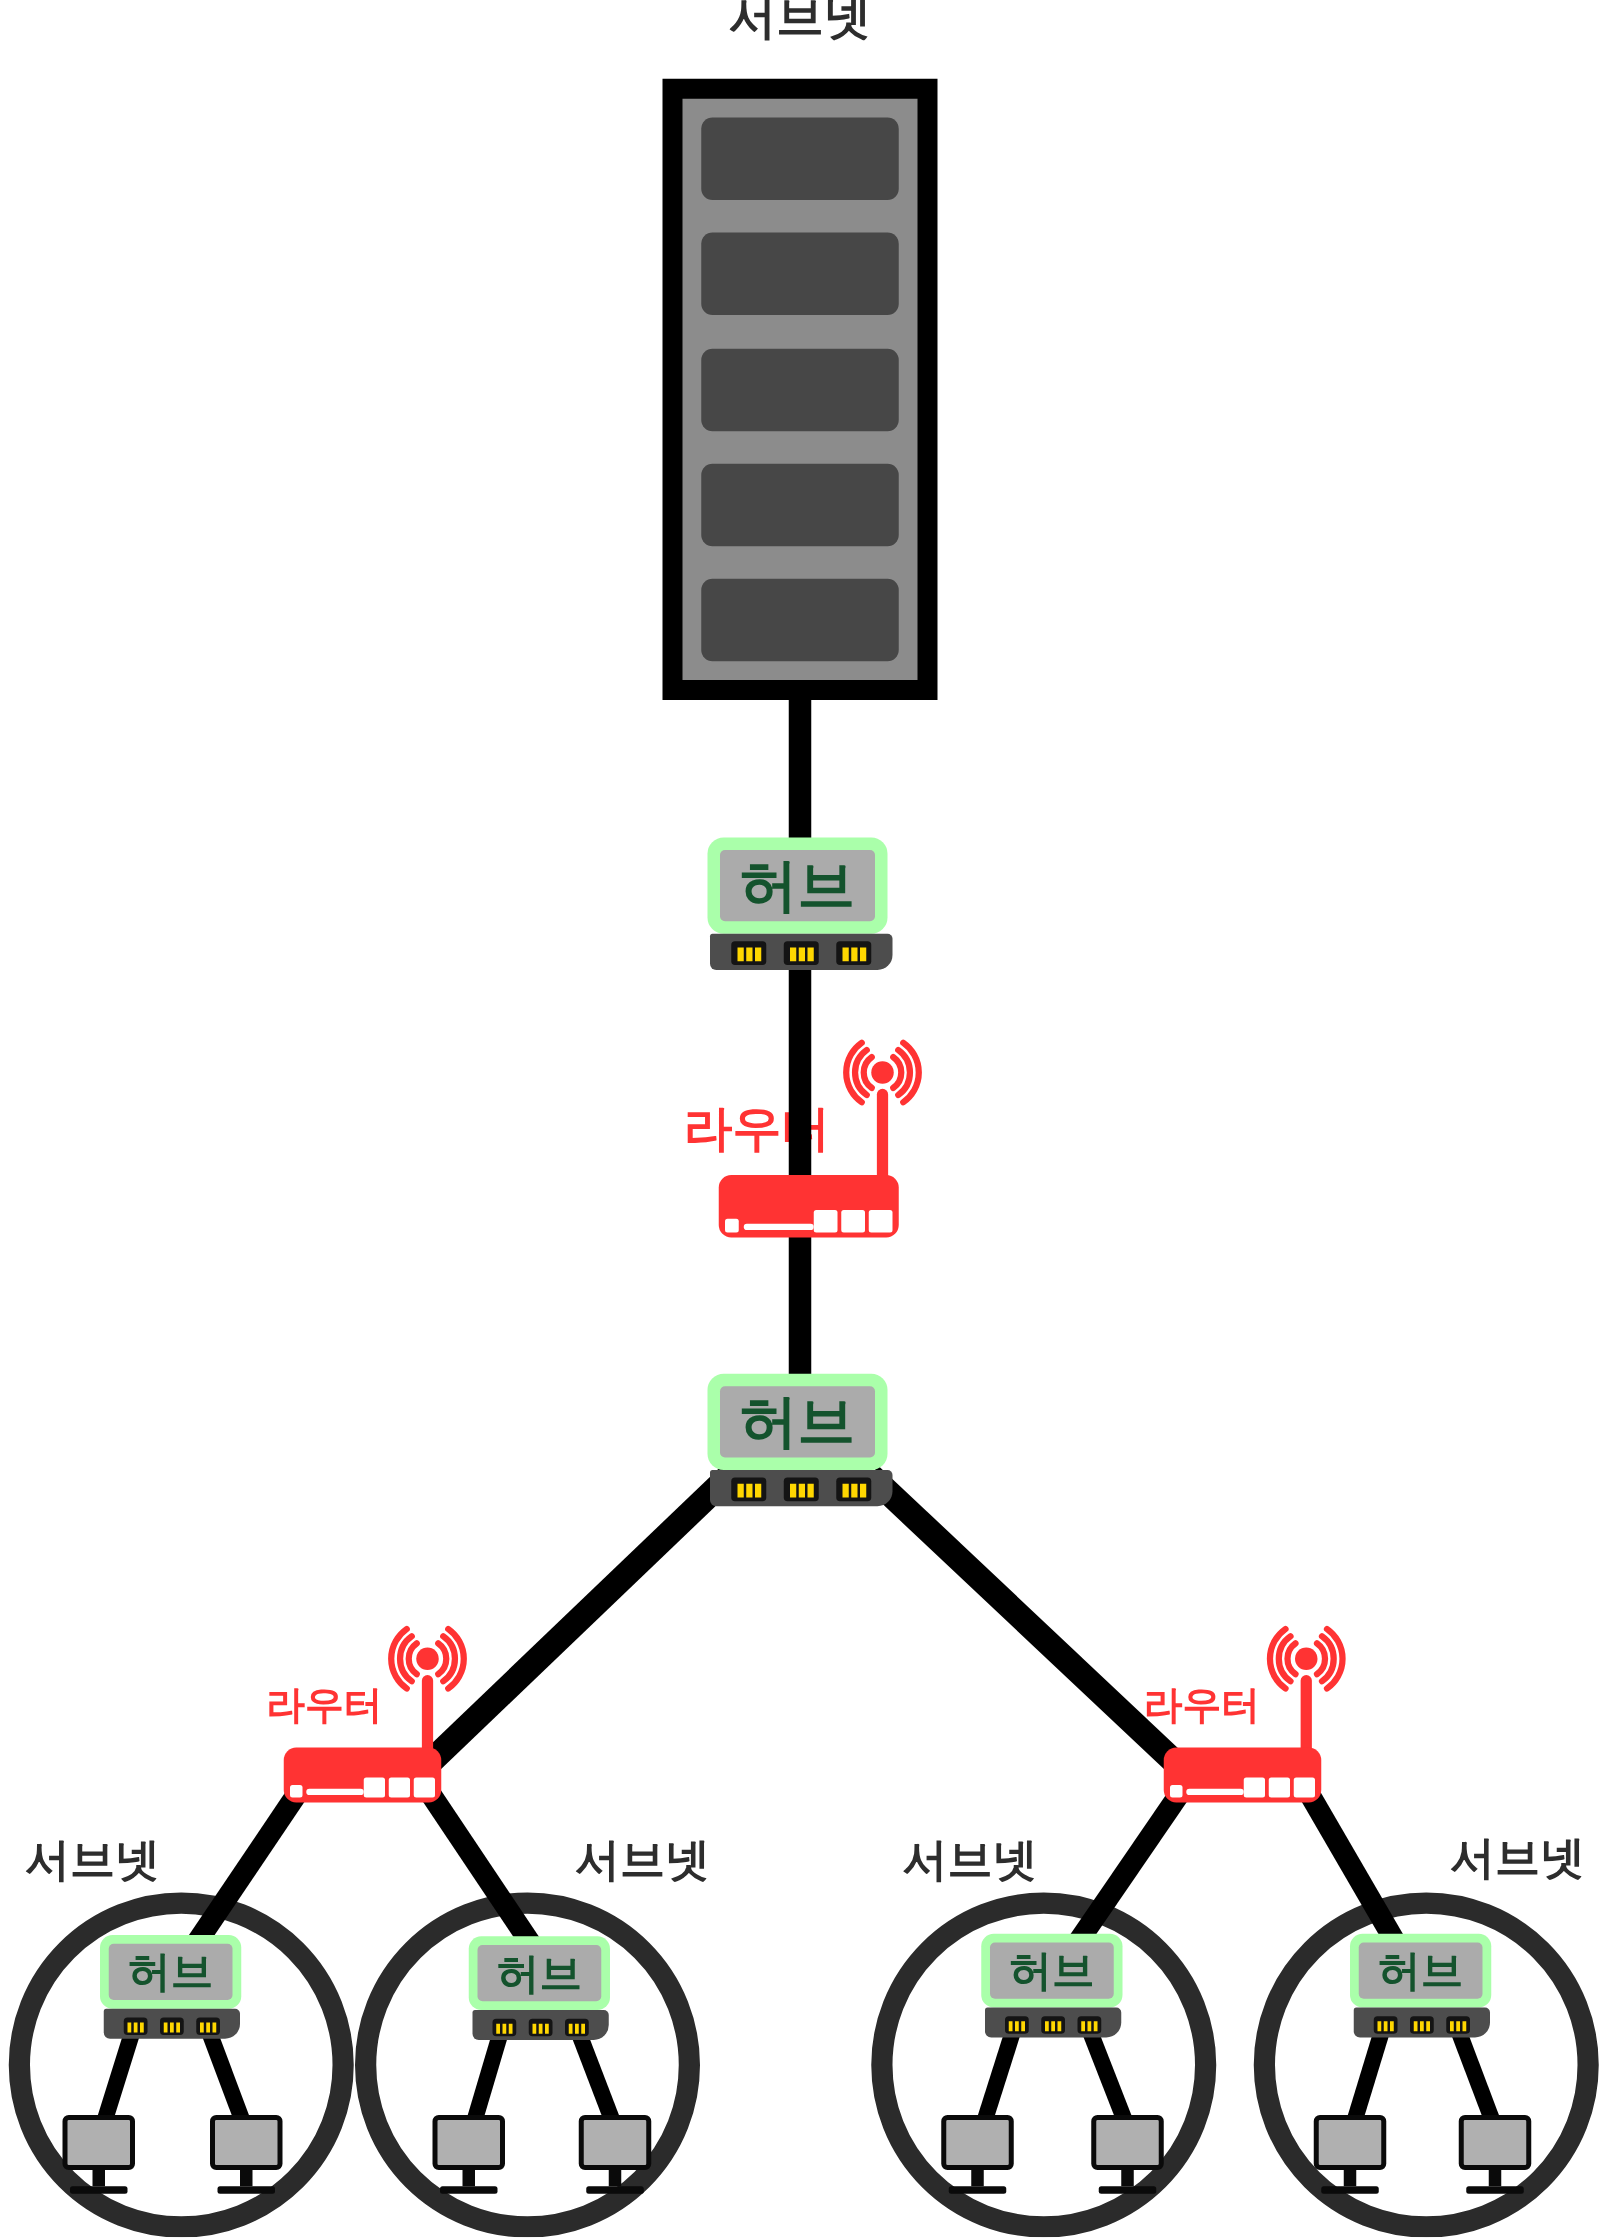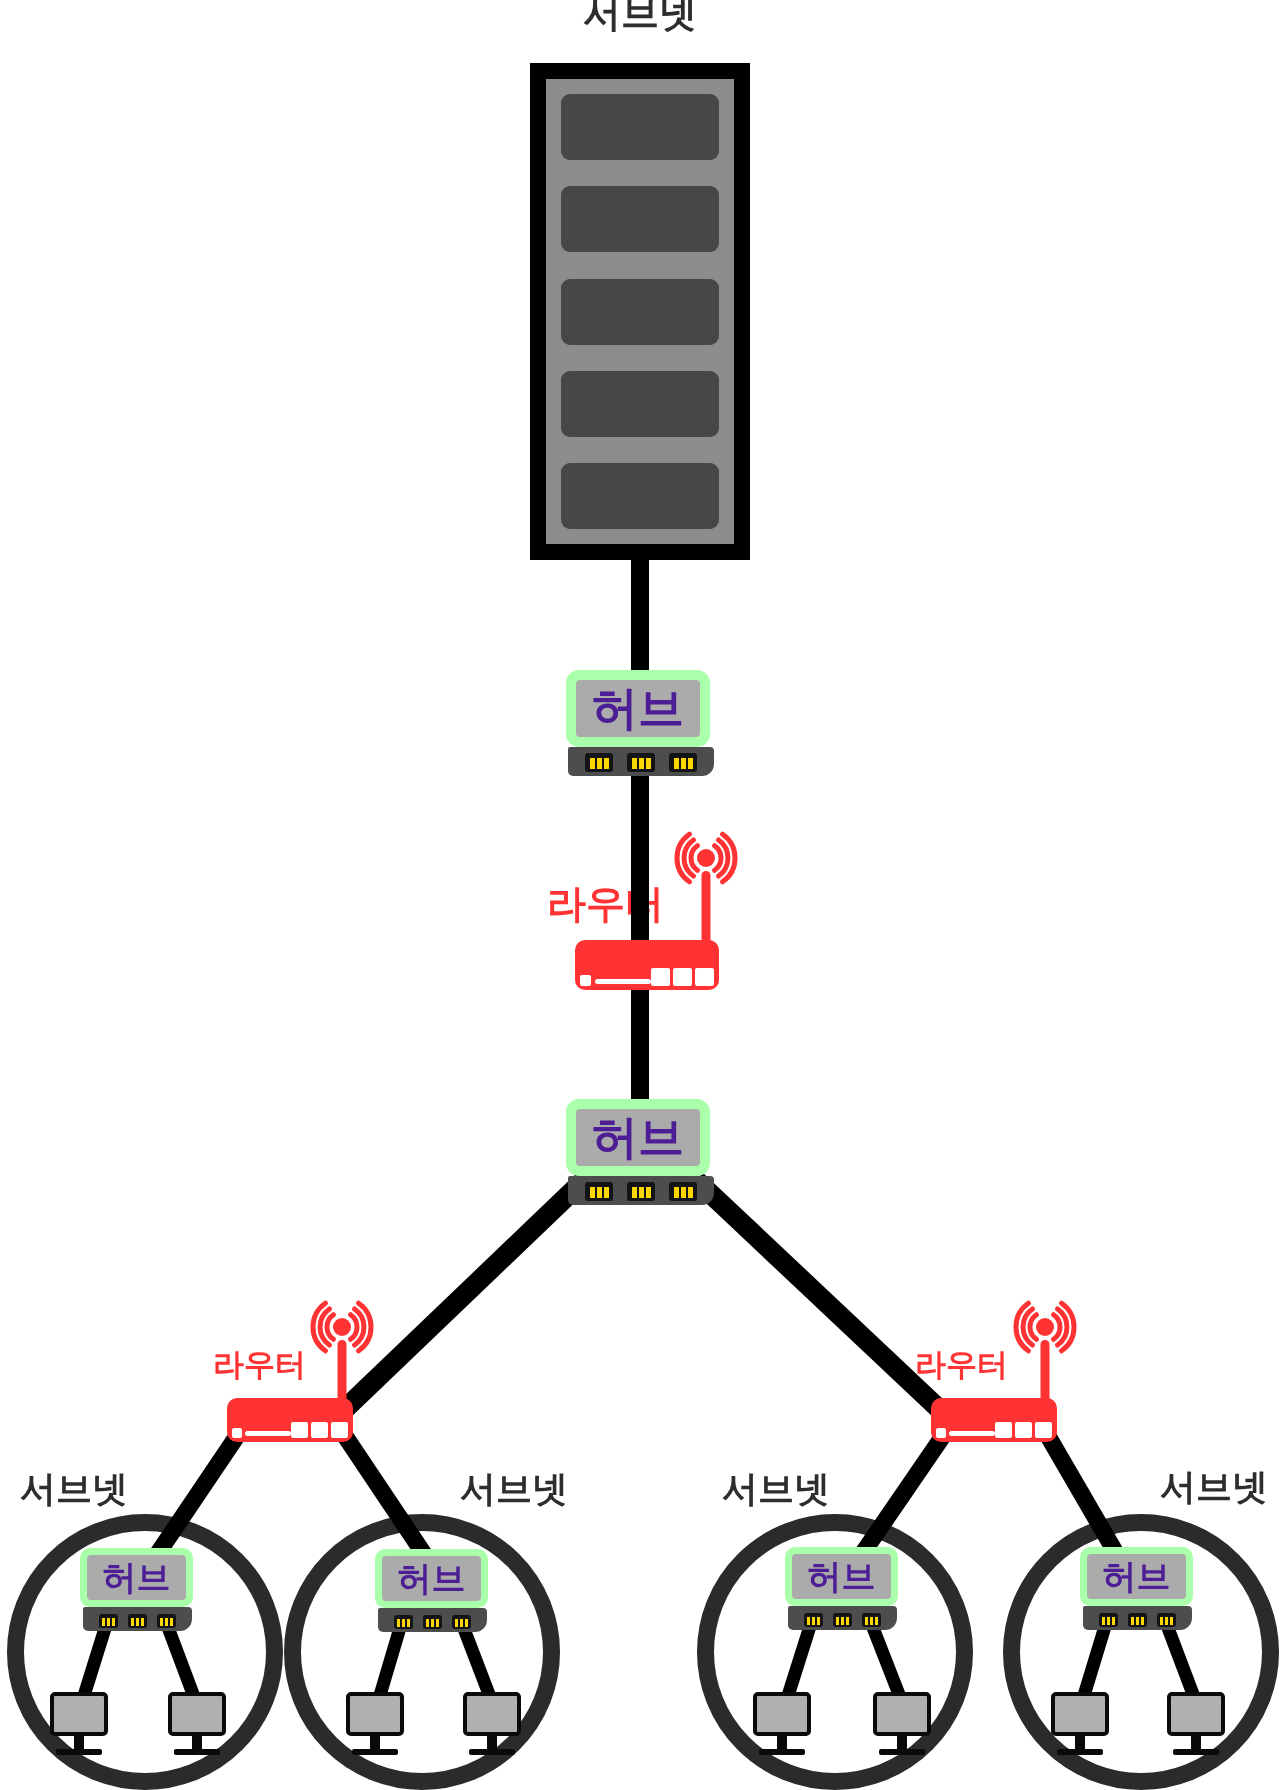--- a/index.html
+++ b/index.html
@@ -28,21 +28,21 @@
   .slot{height:66px;background:#474747;border-radius:9px;}
 
   
   .hub{position:absolute;z-index:3;}
   .hub-label-box{position:absolute;left:0;top:0;background:#AAFFAA;border-radius:13px;
                  box-sizing:border-box;display:flex;align-items:center;justify-content:center;}
   .hub-big .hub-label-box{width:144px;height:77px;padding:10px;}
   .hub-mini .hub-label-box{width:113px;height:59px;padding:7px;border-radius:10px;}
   .hub-face{width:100%;height:100%;background:#ABABAB;border-radius:4px;
             display:flex;align-items:center;justify-content:center;}
-  .hub-text{color:#4c1d95;font-weight:bold;}
+  .hub-text{color:#14532d;font-weight:bold;}
   .hub-big .hub-text{font-size:46px;}
   .hub-mini .hub-text{font-size:34px;}
   .hub-ports{position:absolute;background:#4D4D4D;display:flex;align-items:flex-end;
              justify-content:center;border-radius:2px 4px 12px 5px;}
   .hub-big .hub-ports{left:2px;top:77px;width:146px;height:29px;gap:14px;padding-bottom:4px;box-sizing:border-box;}
   .hub-mini .hub-ports{left:3px;top:59px;width:109px;height:24px;gap:10px;padding-bottom:3px;box-sizing:border-box;}
   .port{background:#141414;border-radius:3px;display:flex;align-items:flex-end;justify-content:center;}
   .hub-big .port{width:28px;height:19px;gap:2px;padding:3px 3px;box-sizing:border-box;}
   .hub-mini .port{width:19px;height:14px;gap:2px;padding:2px 2px;box-sizing:border-box;}
   .port i{display:block;background:#FFD700;}

